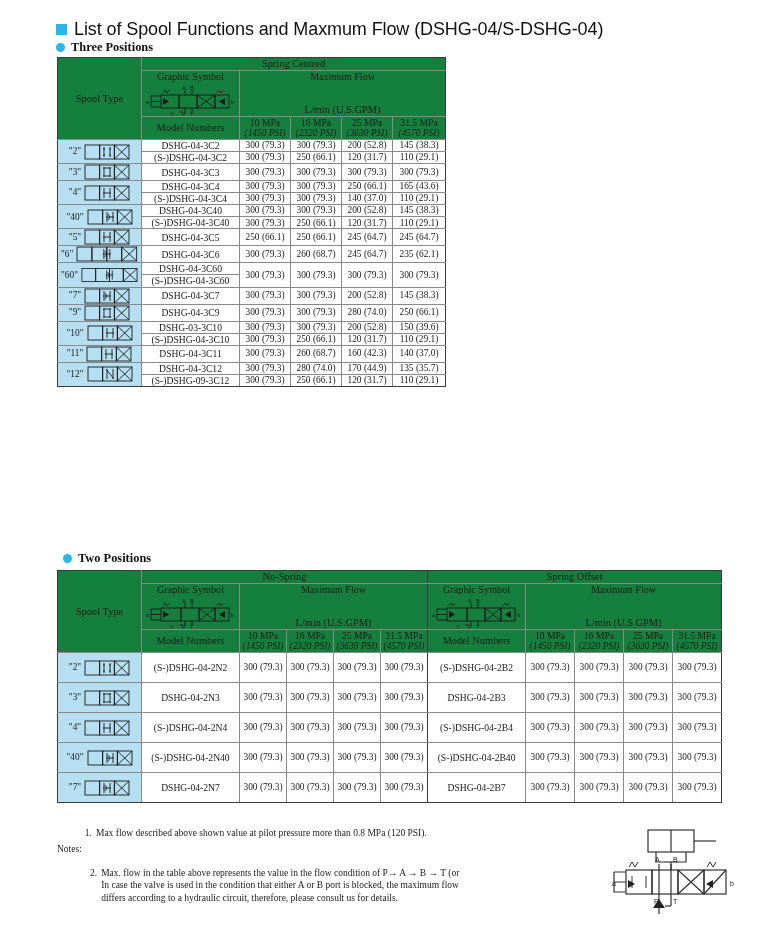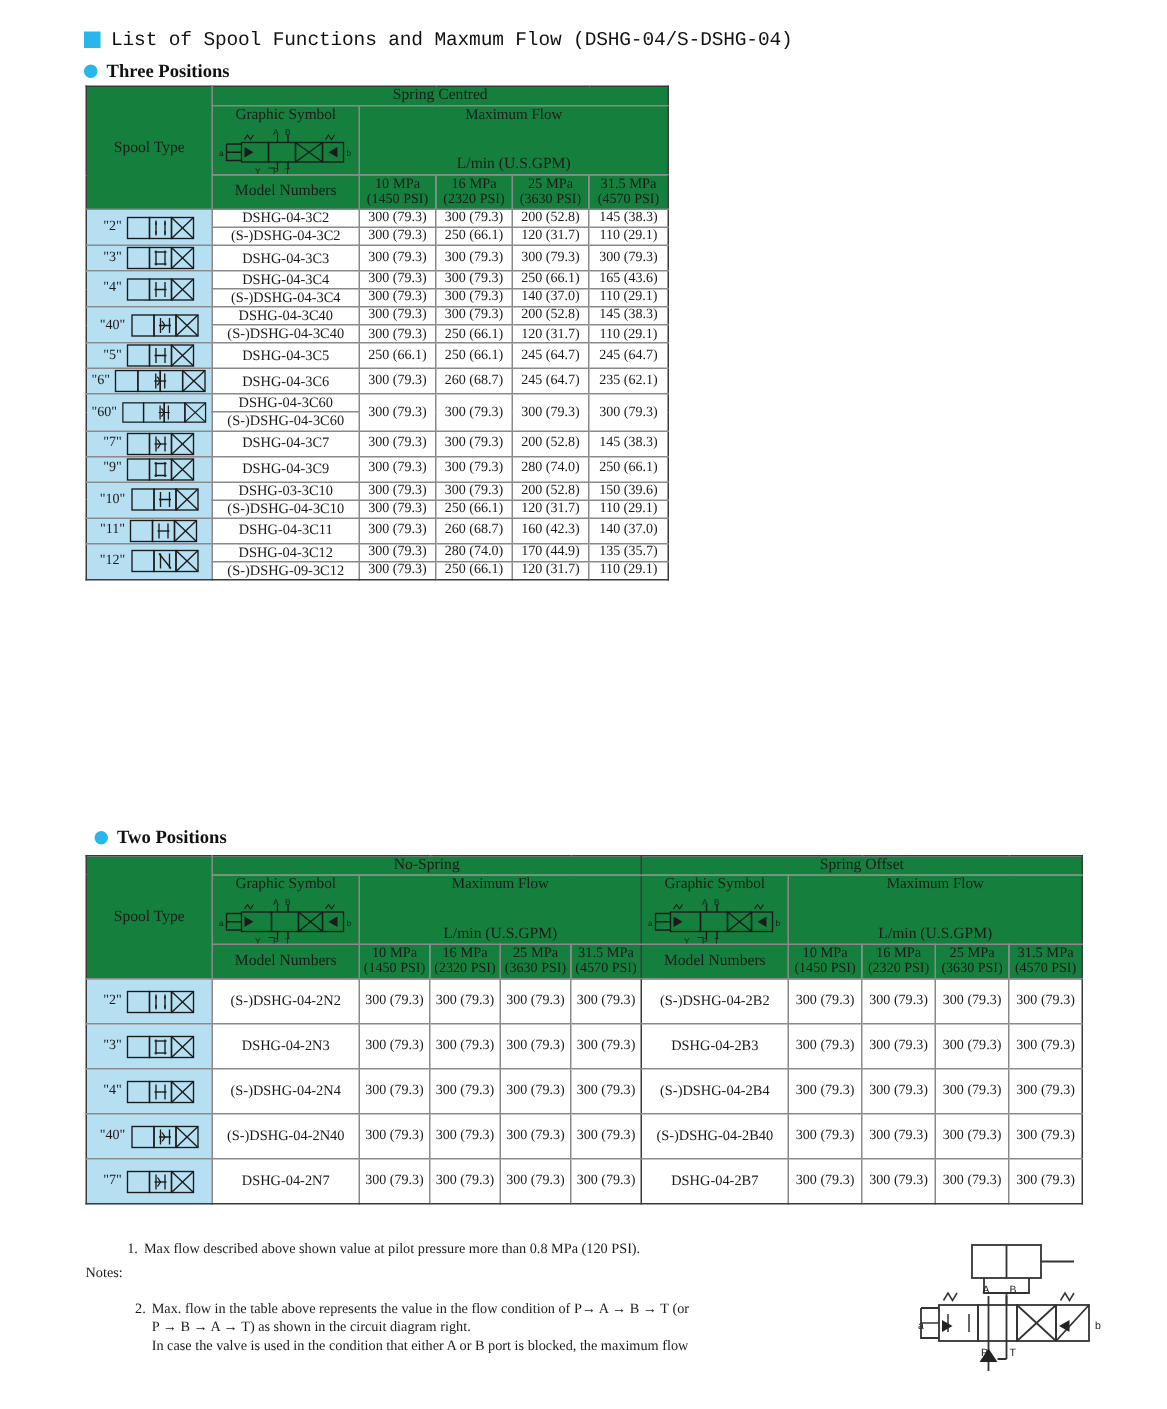--- a/index.html
+++ b/index.html
@@ -14,22 +14,22 @@
     position: relative;
     overflow: hidden;
   }
   .page { position: relative; width: 778px; height: 939px; padding: 0; }
 
   
   .sec-title {
     position: absolute;
     left: 56px; top: 19px;
     display: flex; align-items: center; gap: 7px;
-    font-family: Liberation Mono, monospace;
-    font-size: 13px; letter-spacing: -0.1px;
+    font-family: Liberation Sans, sans-serif;
+    font-size: 18px; letter-spacing: -0.1px;
     color: #111;
   }
   .sq-marker {
     width: 11px; height: 11px; background: #29b6e8; display: block;
     flex: 0 0 auto;
   }
   .sub-title {
     display: flex; align-items: center; gap: 6px;
     font-family: "Liberation Serif", serif;
     font-weight: bold; font-size: 12.4px; color: #111;
@@ -72,21 +72,21 @@
   .sym { display: block; }
 
   .mn { white-space: nowrap; font-size: 9.6px; }
   .fl { white-space: nowrap; font-size: 9.4px; }
 
   .bigcell { font-size: 10.4px; }
   .gs-label { font-size: 10.2px; padding-bottom: 1px; display:block; }
   .mf-l1 { font-size: 10px; display:block; }
   .mf-l2 { font-size: 10.4px; display:block; margin-top: 22px; }
   .pu1 { display:block; font-size: 9.6px;}
-  .pu2 { display:block; font-size: 9.4px;}
+  .pu2 { display:block; font-size: 9.4px; font-style: italic;}
 
   .symbox { display: flex; justify-content: center; align-items: center; padding-top: 2px;}
 
   
   .notes {
     position: absolute;
     left: 57px; top: 827px;
     width: 560px;
     font-size: 9.5px;
     line-height: 1.34;
@@ -822,22 +822,22 @@
   <div class="notes">
     <div class="note-line">
       <span class="note-lbl">Notes:</span>
       <span class="note-num">1.</span>
       <span class="note-body">Max flow described above shown value at pilot pressure more than 0.8 MPa (120 PSI).</span>
     </div>
     <div class="note-line n2">
       <span class="note-num">2.</span>
       <span class="note-body">
         <div>Max. flow in the table above represents the value in the flow condition of P→ A → B → T (or</div>
-        <div>P → B → A → T) as shown in the circuit diagram right.</div>
         <div>In case the valve is used in the condition that either A or B port is blocked, the maximum flow</div>
+        <div>differs according to a hydraulic circuit, therefore, please consult us for details.</div>
       </span>
     </div>
   </div>
 
   <div class="circuit">
     <svg width="140" height="105" viewBox="0 0 140 105">
       <g fill="none" stroke="#333" stroke-width="1.2">
 
         <rect x="36" y="4" width="46" height="22"></rect>
         <line x1="59" y1="4" x2="59" y2="26"></line>

